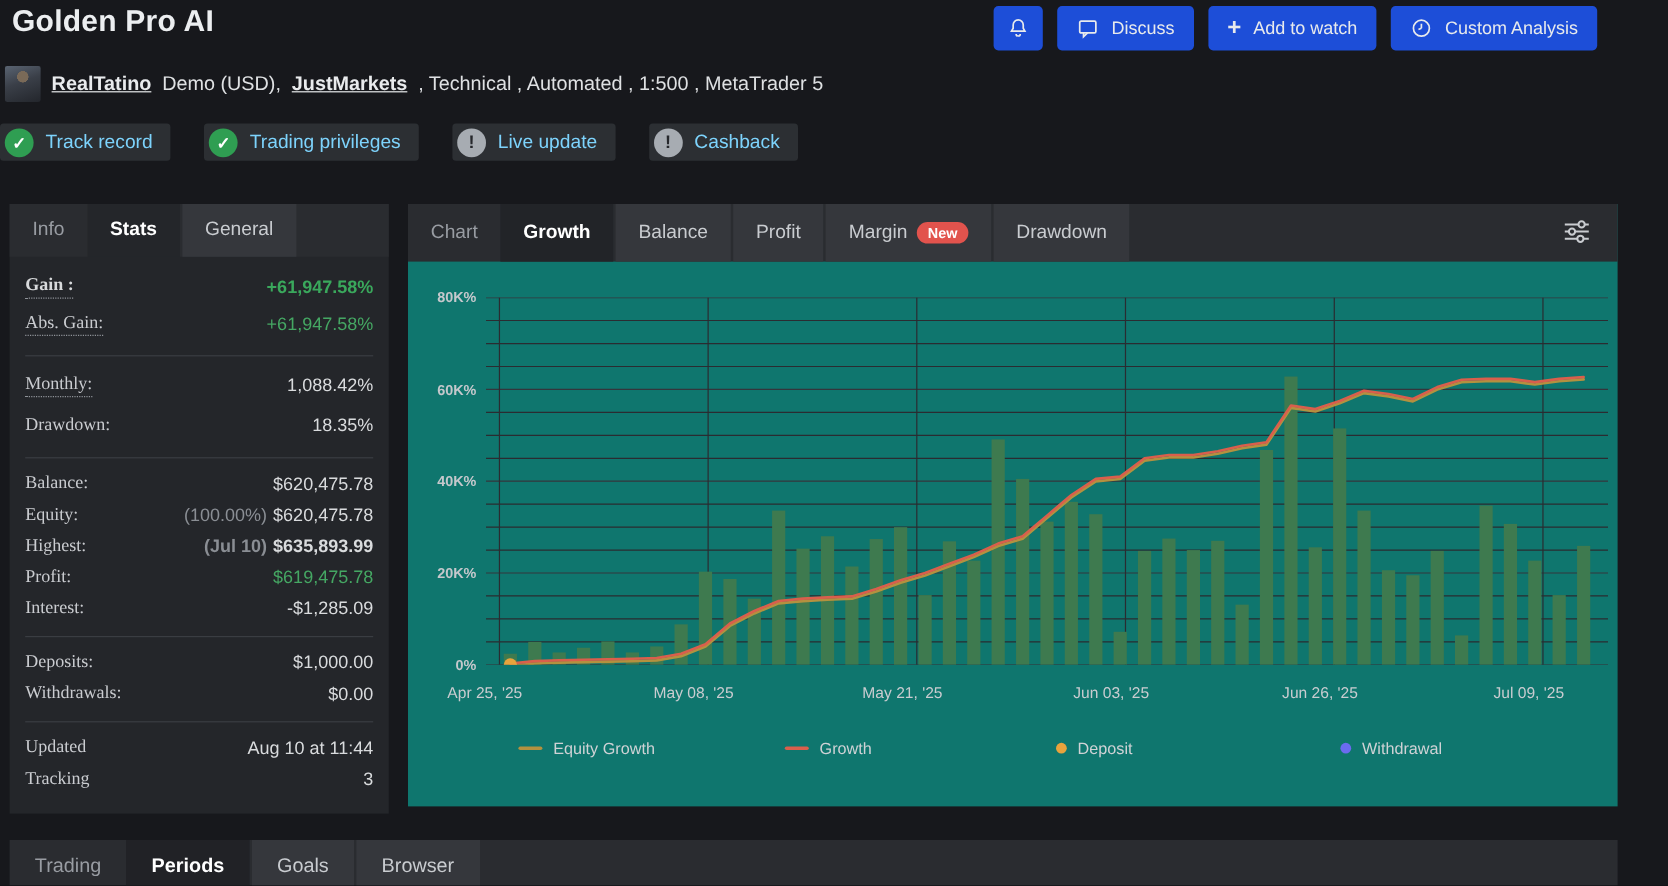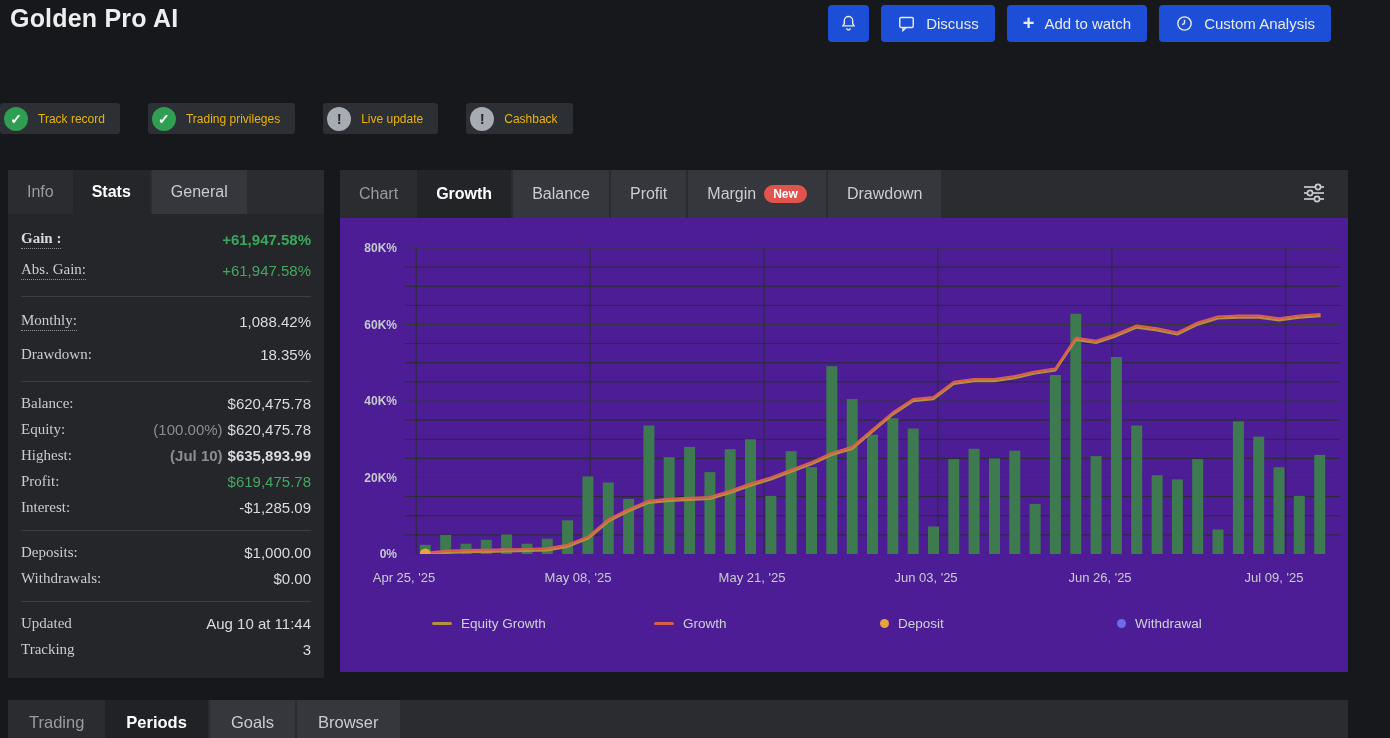--- a/index.html
+++ b/index.html
@@ -24,25 +24,25 @@
               linear-gradient(160deg, #5a6472 0%, #3a3f48 45%, #23262c 100%); }
   .account a { color:#e9ebed; text-decoration:underline; font-weight:700; cursor:pointer; }
   .account .meta { color:#dfe1e3; }
 
   
   .badges { position:absolute; top:103px; left:0; display:flex; gap:28px; }
   .badge { display:flex; align-items:center; gap:10px; background:#2c2f33; border-radius:3px; height:31px; padding:0 15px 0 4px; }
   .badge .circ { width:24px; height:24px; border-radius:50%; display:flex; align-items:center; justify-content:center; font-weight:700; }
   .badge .circ.ok { background:#2f9e52; color:#fff; font-size:14px; }
   .badge .circ.warn { background:#a7acb2; color:#26282c; font-size:15px; }
-  .badge .lbl { font-size:12px; color:#eab308; }
+  .badge .lbl { font-size:16px; color:#7dd3fc; }
 
   
   .sidebar { position:absolute; top:170px; left:8px; width:316px; height:508px; background:#24262a; }
-  .chartpanel { position:absolute; top:170px; left:340px; width:1008px; height:502px; background:#4c1d95; }
+  .chartpanel { position:absolute; top:170px; left:340px; width:1008px; height:502px; background:#0f766e; }
 
   .tabstrip { display:flex; align-items:stretch; background:#2a2c30; }
   .sidebar .tabstrip { height:44px; font-size:16px; }
   .chartpanel .tabstrip { height:48px; font-size:16px; }
   .tab { display:flex; align-items:center; gap:8px; padding:0 19px; color:#c9ccd0; cursor:pointer; white-space:nowrap; }
   .tab.plain { color:#989ca2; }
   .tab.alt { background:#35373c; margin-left:2px; }
   .sidebar .tab.active { background:#24262a; color:#ffffff; font-weight:700; }
   .chartpanel .tab.active { background:#222428; color:#ffffff; font-weight:700; }
   .pill { background:#e2534d; color:#fff; font-size:12px; font-weight:700; border-radius:10px; padding:3px 9px; line-height:1; }
@@ -114,20 +114,27 @@
       <span>
         <svg width="19" height="19" viewBox="0 0 24 24" fill="none" stroke="#e8eaec" stroke-width="1.8">
           <circle cx="12" cy="12" r="8.4"></circle>
           <path d="M12 12V7.4M12 12l-3.1 1.4"></path>
         </svg>
       </span>
       <span>Custom Analysis</span>
     </button>
   </div>
 
+  <div class="account">
+    <span class="avatar"></span>
+    <a>RealTatino</a>
+    <span class="meta">Demo (USD),</span>
+    <a>JustMarkets</a>
+    <span class="meta">, Technical , Automated , 1:500 , MetaTrader 5</span>
+  </div>
 
   <div class="badges" id="badges">
       <div class="badge">
      <span class="circ ok">✓</span>
      <span class="lbl">Track record</span>
    </div>
       <div class="badge">
      <span class="circ ok">✓</span>
      <span class="lbl">Trading privileges</span>
    </div>

